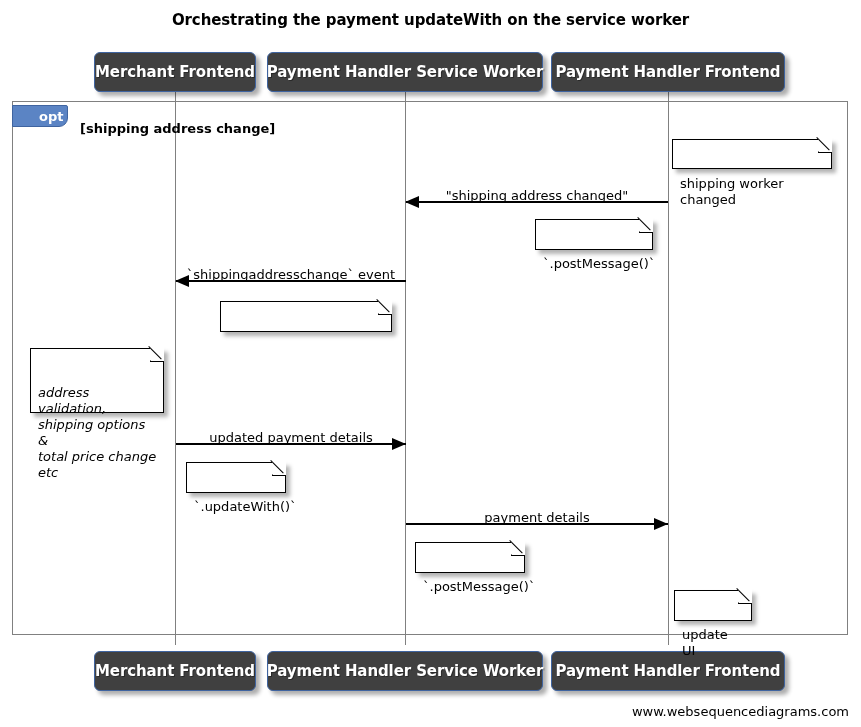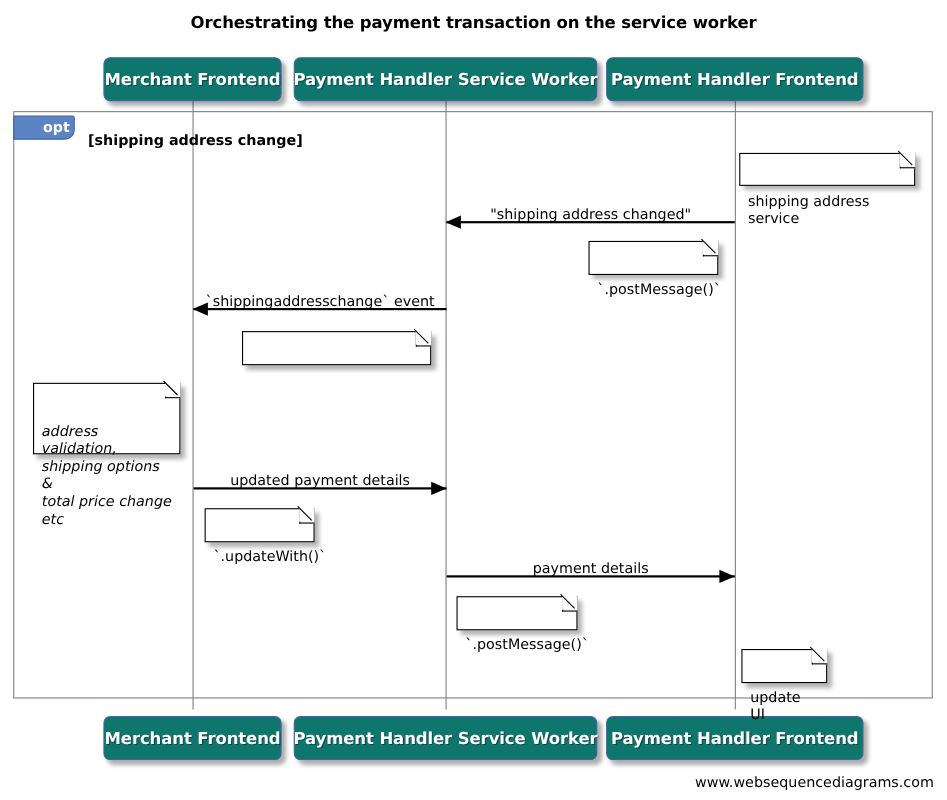--- a/index.html
+++ b/index.html
@@ -27,21 +27,21 @@
     font-weight: bold;
     letter-spacing: -0.1px;
     color: #000;
     white-space: nowrap;
   }
 
   
   .actor {
     position: absolute;
     box-sizing: border-box;
-    background: #0f766e;
+    background: #404040;
     border: 1px solid #3f64a0;
     border-radius: 6px;
     color: #ffffff;
     font-size: 15px;
     font-weight: bold;
     display: flex;
     align-items: center;
     justify-content: center;
     box-shadow: 4px 4px 4px rgba(0,0,0,0.32);
     white-space: nowrap;
@@ -170,21 +170,21 @@
     right: 12px;
     bottom: 8px;
     font-size: 13px;
     color: #000;
     white-space: nowrap;
   }
 </style>
 </head>
 <body>
 
-<div class="title">Orchestrating the payment transaction on the service worker</div>
+<div class="title">Orchestrating the payment updateWith on the service worker</div>
 
 <div class="lifeline" style="left:175px; top:92px;  height:553px;"></div>
 <div class="lifeline" style="left:405px; top:92px;  height:553px;"></div>
 <div class="lifeline" style="left:668px; top:92px;  height:553px;"></div>
 
 <div class="actor" style="left:94px; top:52px; width:162px; height:40px;">
   <span>Merchant Frontend</span>
 </div>
 <div class="actor" style="left:267px; top:52px; width:276px; height:40px;">
   <span>Payment Handler Service Worker</span>
@@ -194,21 +194,21 @@
 </div>
 
 <div class="frag" style="left:12px; top:101px; width:836px; height:534px;"></div>
 <div class="frag-tab" style="left:12px; top:105px; width:56px; height:22px;">
   <span>opt</span>
 </div>
 <div class="frag-guard" style="left:80px; top:121px;">[shipping address change]</div>
 
 <div class="note" style="left:672px; top:139px; width:160px; height:30px;">
   <span class="fold"></span>
-  <span class="note-text">shipping address service</span>
+  <span class="note-text">shipping worker changed</span>
 </div>
 
 <div class="msg-label" style="left:406px; top:188px; width:262px;">"shipping address changed"</div>
 <div class="msg-line" style="left:406px; top:201px; width:262px;"></div>
 <div class="arrow-head left" style="left:405px; top:196px;"></div>
 
 <div class="note" style="left:535px; top:219px; width:118px; height:31px;">
   <span class="fold"></span>
   <span class="note-text">`.postMessage()`</span>
 </div>

